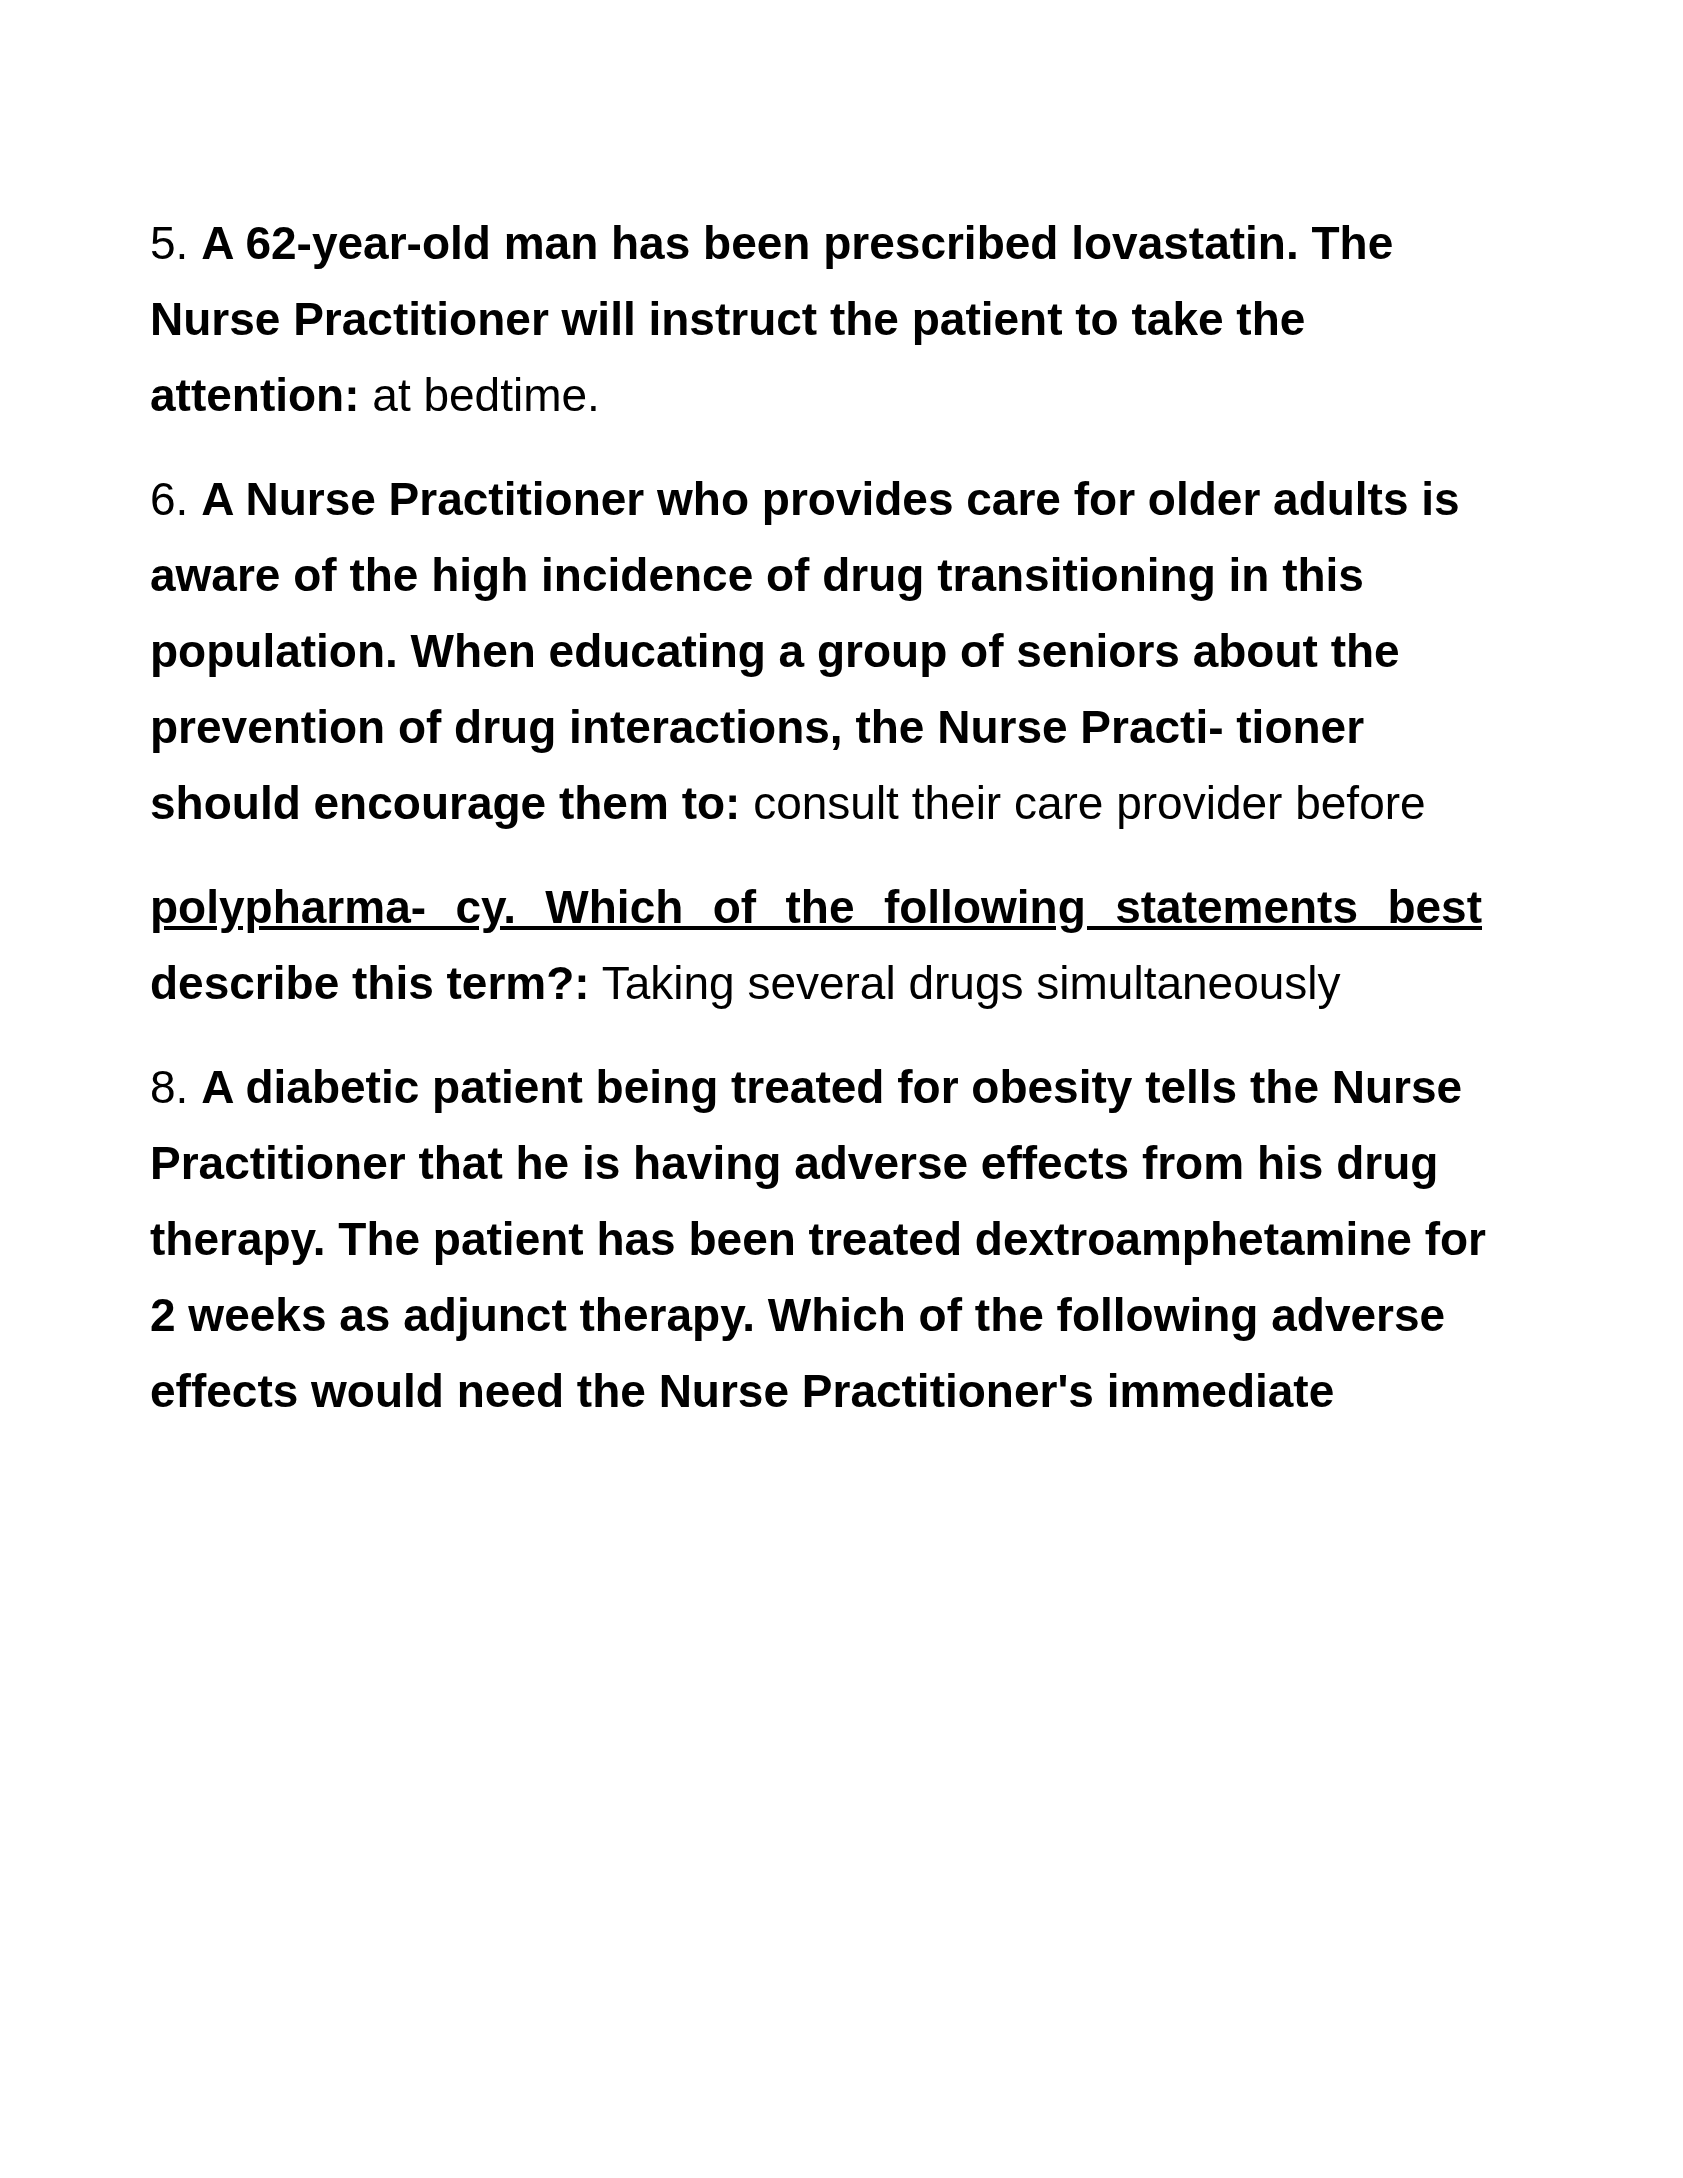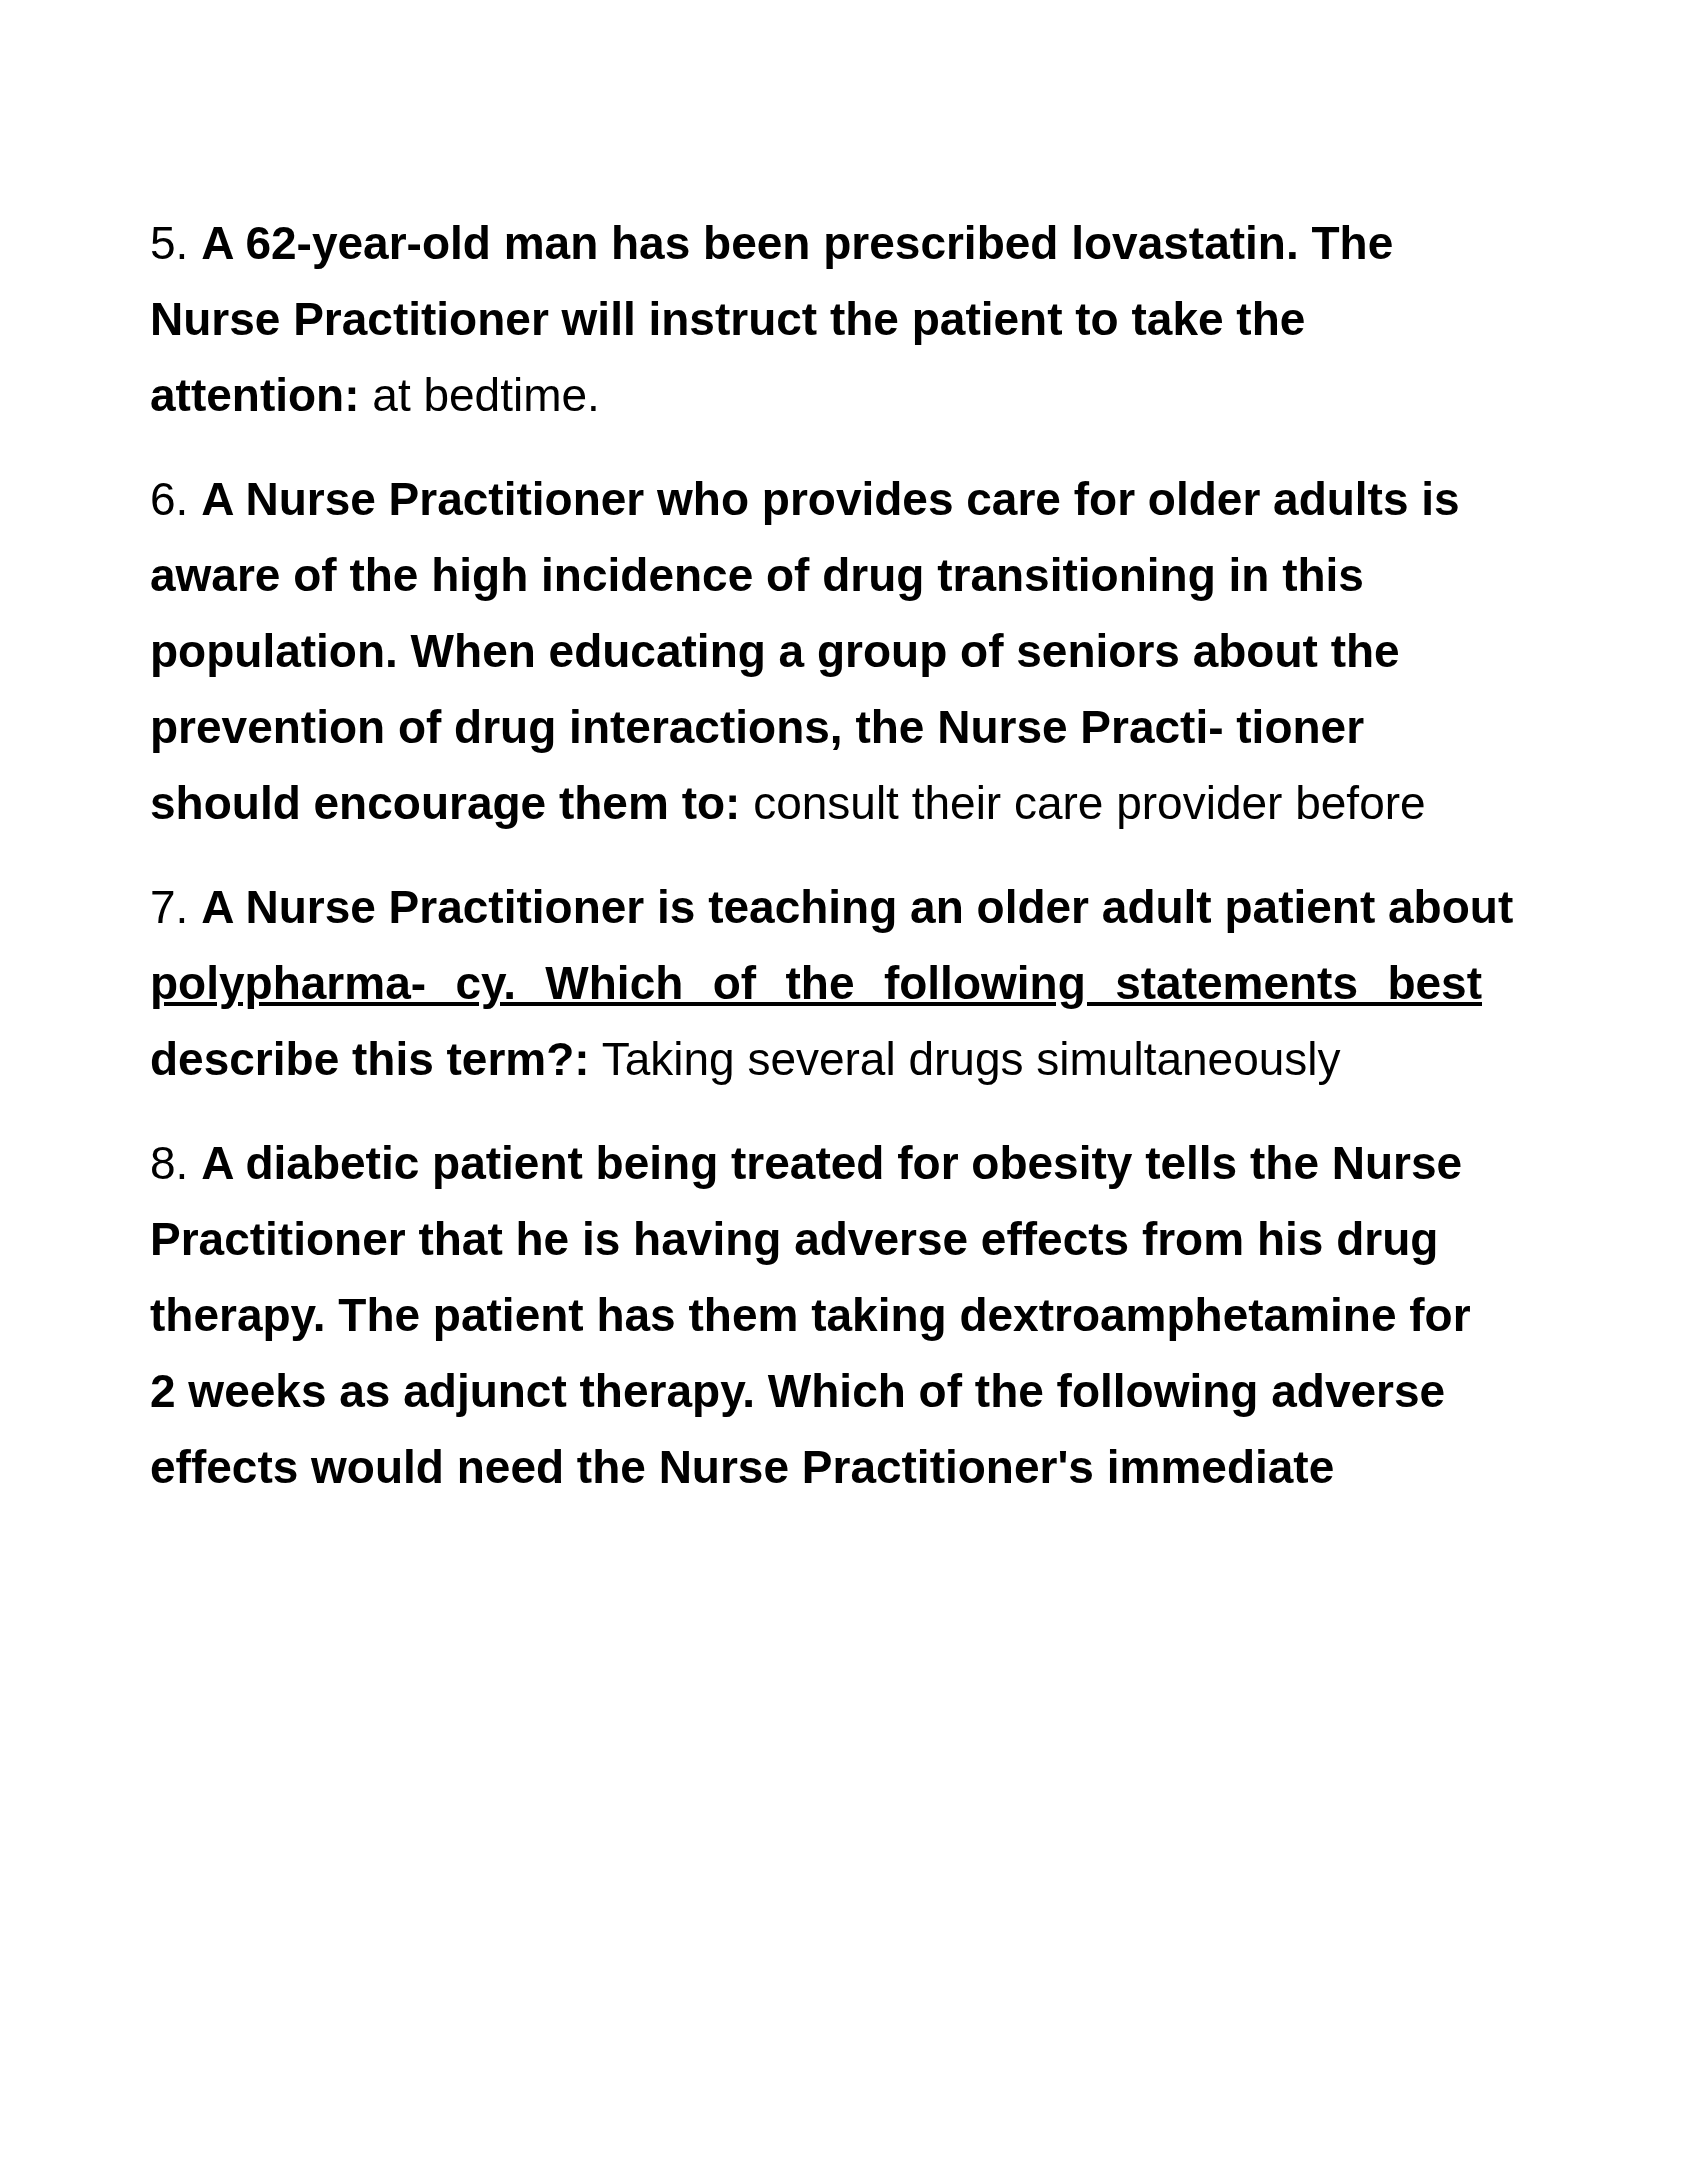--- a/index.html
+++ b/index.html
@@ -51,26 +51,25 @@
         <span class="line"><span class="run bold">attention:</span><span class="run"> at bedtime.</span></span>
       </p>
       <p class="para">
         <span class="line"><span class="run">6. </span><span class="run bold">A Nurse Practitioner who provides care for older adults is</span></span>
         <span class="line"><span class="run bold">aware of the high incidence of drug transitioning in this</span></span>
         <span class="line"><span class="run bold">population. When educating a group of seniors about the</span></span>
         <span class="line"><span class="run bold">prevention of drug interactions, the Nurse Practi- tioner</span></span>
         <span class="line"><span class="run bold">should encourage them to:</span><span class="run"> consult their care provider before</span></span>
       </p>
       <p class="para">
-        <span class="line"><span class="run">7. </span><span class="run bold">A Nurse Practitioner is teaching an older adult patient about</span></span>
         <span class="line justify"><span class="run bold">polypharma- cy. Which of the following statements best</span></span>
         <span class="line"><span class="run bold">describe this term?:</span><span class="run"> Taking several drugs simultaneously</span></span>
       </p>
       <p class="para">
         <span class="line"><span class="run">8. </span><span class="run bold">A diabetic patient being treated for obesity tells the Nurse</span></span>
         <span class="line"><span class="run bold">Practitioner that he is having adverse effects from his drug</span></span>
-        <span class="line"><span class="run bold">therapy. The patient has them taking dextroamphetamine for</span></span>
+        <span class="line"><span class="run bold">therapy. The patient has been treated dextroamphetamine for</span></span>
         <span class="line"><span class="run bold">2 weeks as adjunct therapy. Which of the following adverse</span></span>
         <span class="line"><span class="run bold">effects would need the Nurse Practitioner's immediate</span></span>
       </p>
     </div>
 </div>
 
 
 </body></html>

